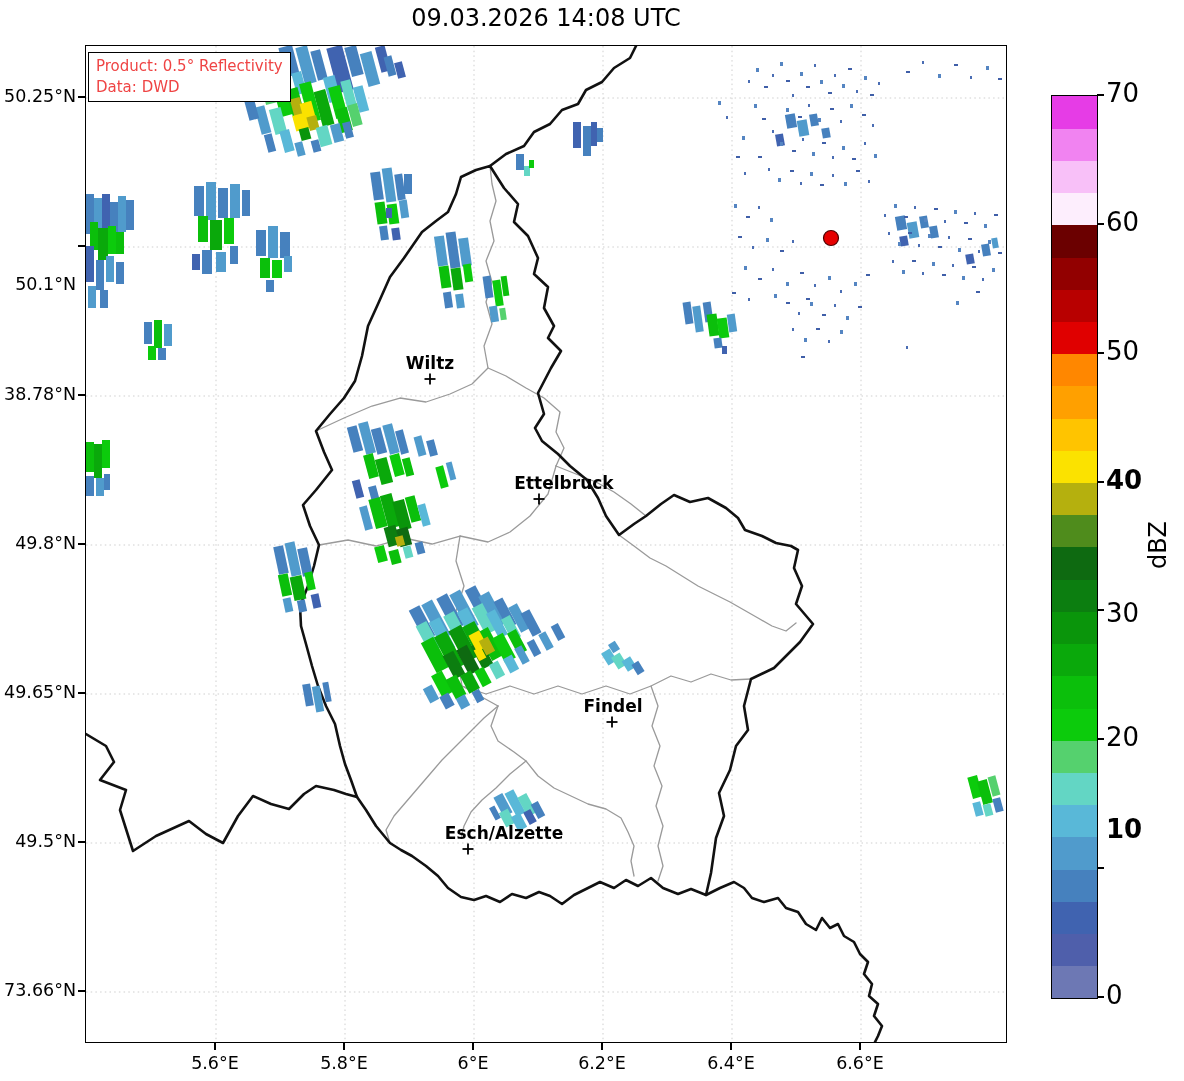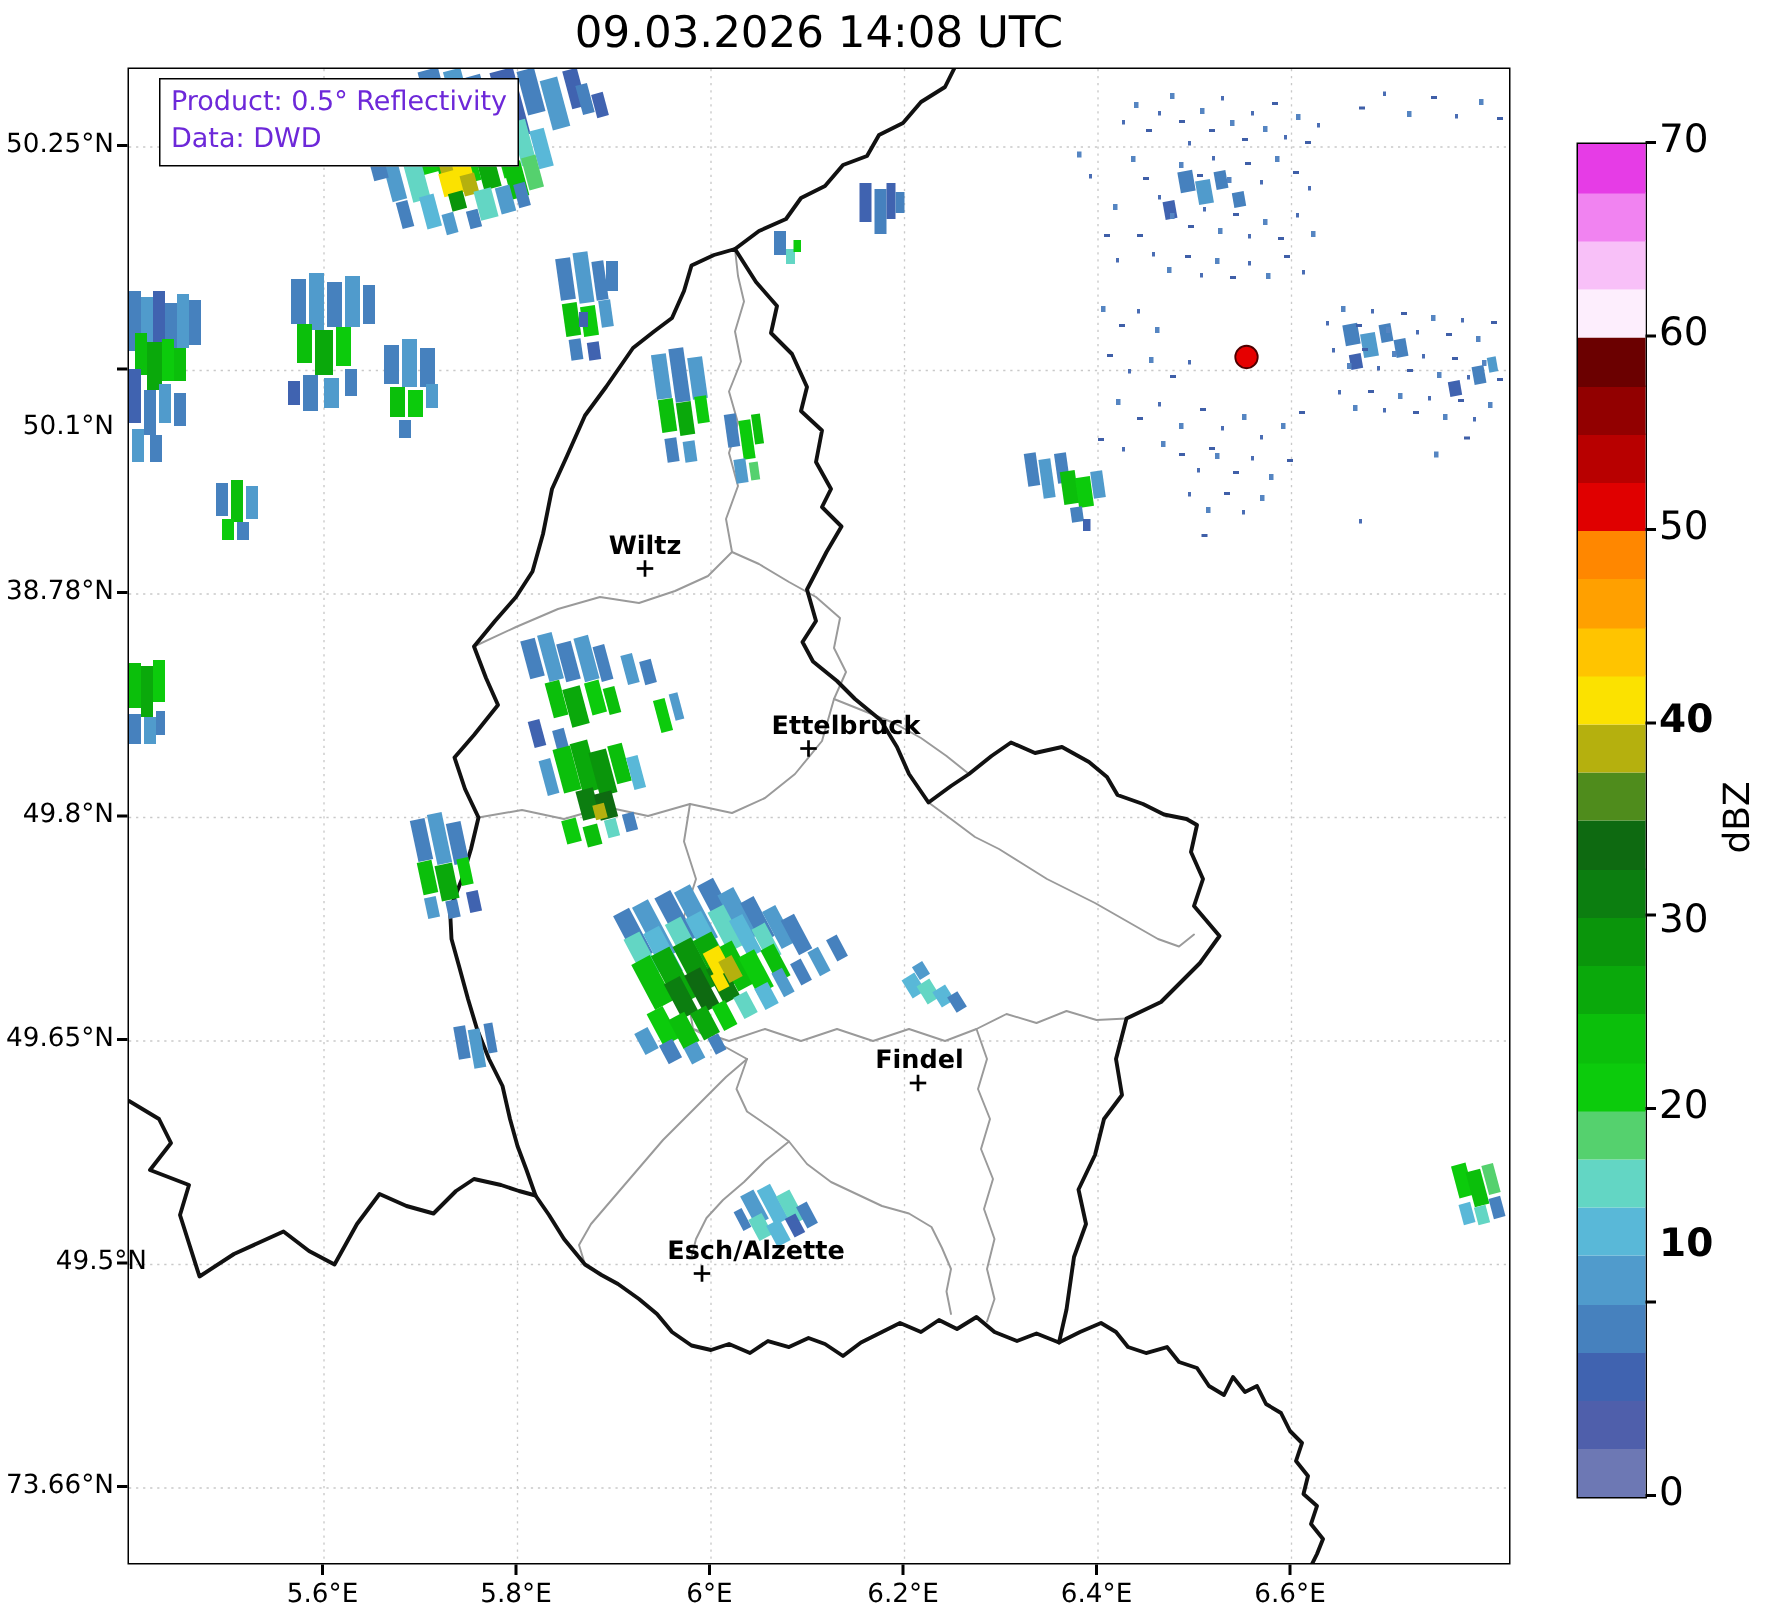--- a/index.html
+++ b/index.html
@@ -1,24 +1,24 @@
 <!DOCTYPE html>
 <html><head>
 <meta charset="utf-8">
 <style>
   html,body{margin:0;padding:0;background:#fff;}
   .fig{position:relative;width:1184px;height:1081px;background:#fff;
        font-family:"DejaVu Sans","Liberation Sans",sans-serif;overflow:hidden;}
   .title{position:absolute;left:85px;top:4px;width:922px;text-align:center;
-         font-size:29px;color:#000;}
+         font-size:24px;color:#000;}
   .plot{position:absolute;left:85px;top:45px;width:922px;height:998px;
         border:1.4px solid #000;box-sizing:border-box;background:#fff;overflow:hidden;}
   .plot svg{position:absolute;left:0;top:0;}
-  .infobox{position:absolute;left:20px;top:6px;background:#fff;border:1.3px solid #000;
-           padding:3px 7px 4px 7px;font-size:18px;line-height:1.38;color:#6d28d9;z-index:5;}
+  .infobox{position:absolute;left:2px;top:6px;background:#fff;border:1.3px solid #000;
+           padding:3px 7px 4px 7px;font-size:15px;line-height:1.38;color:#ef4444;z-index:5;}
   .lat-label{position:absolute;width:76px;text-align:right;font-size:17.5px;color:#000;}
   .lon-label{position:absolute;width:90px;text-align:center;font-size:17.5px;color:#000;}
   .tickmark{position:absolute;background:#000;}
   .cbar{position:absolute;left:1051px;top:95px;width:45px;height:902px;
         border:1.3px solid #000;box-sizing:content-box;}
   .cbar-seg{position:absolute;left:0;width:45px;}
   .cbar-ticklab{position:absolute;left:1106px;font-size:26px;color:#000;}
   .cbar-tick{position:absolute;left:1097px;width:7px;height:1.6px;background:#000;}
   .cbar-axis-label{position:absolute;left:1110px;top:531px;width:96px;text-align:center;
         font-size:24px;color:#000;transform:rotate(-90deg);}
@@ -489,21 +489,21 @@
       <div class="lat-label" style="left: 0px; top: 86px;">50.25°N</div>
       <div class="tickmark" style="left: 78px; top: 245.2px; width: 7px; height: 1.6px;"></div>
       <div class="lat-label" style="left: 0px; top: 235px; margin-top: 39px;">50.1°N</div>
       <div class="tickmark" style="left: 78px; top: 394.2px; width: 7px; height: 1.6px;"></div>
       <div class="lat-label" style="left: 0px; top: 384px;">38.78°N</div>
       <div class="tickmark" style="left: 78px; top: 543.2px; width: 7px; height: 1.6px;"></div>
       <div class="lat-label" style="left: 0px; top: 533px;">49.8°N</div>
       <div class="tickmark" style="left: 78px; top: 692.2px; width: 7px; height: 1.6px;"></div>
       <div class="lat-label" style="left: 0px; top: 682px;">49.65°N</div>
       <div class="tickmark" style="left: 78px; top: 841.2px; width: 7px; height: 1.6px;"></div>
-      <div class="lat-label" style="left: 0px; top: 831px; padding-left: 22px;">49.5°N</div>
+      <div class="lat-label" style="left: 0px; top: 831px;">49.5°N</div>
       <div class="tickmark" style="left: 78px; top: 990.2px; width: 7px; height: 1.6px;"></div>
       <div class="lat-label" style="left: 0px; top: 980px;">73.66°N</div>
       <div class="tickmark" style="left: 214.2px; top: 1043px; width: 1.6px; height: 7px;"></div>
       <div class="lon-label" style="left: 170px; top: 1053px;">5.6°E</div>
       <div class="tickmark" style="left: 343.2px; top: 1043px; width: 1.6px; height: 7px;"></div>
       <div class="lon-label" style="left: 299px; top: 1053px;">5.8°E</div>
       <div class="tickmark" style="left: 472.2px; top: 1043px; width: 1.6px; height: 7px;"></div>
       <div class="lon-label" style="left: 428px; top: 1053px;">6°E</div>
       <div class="tickmark" style="left: 601.2px; top: 1043px; width: 1.6px; height: 7px;"></div>
       <div class="lon-label" style="left: 557px; top: 1053px;">6.2°E</div>

